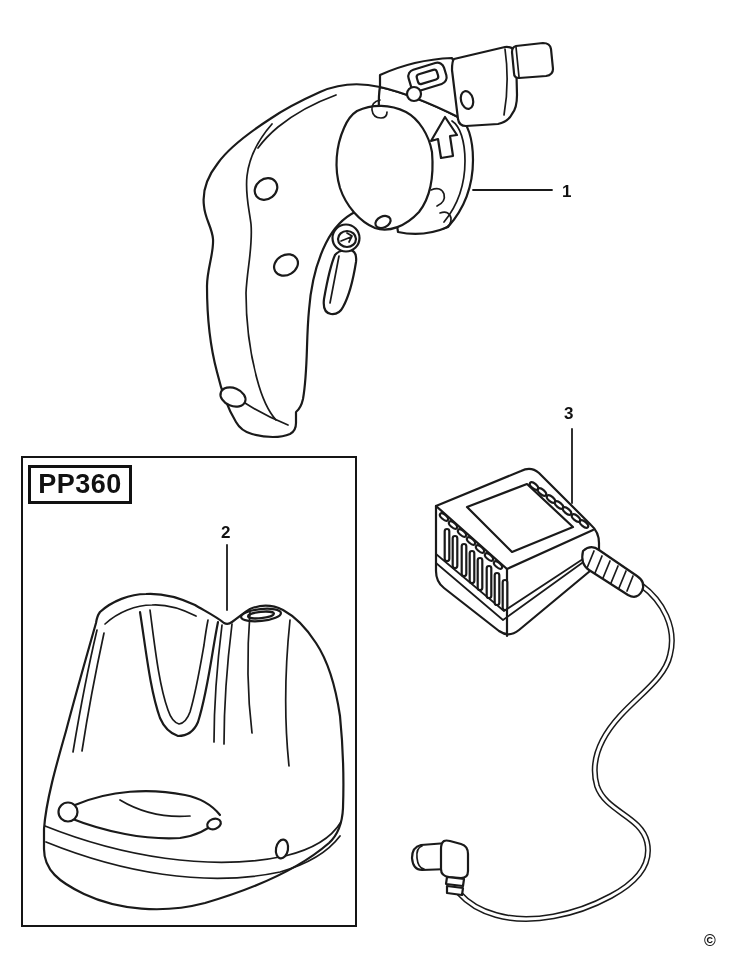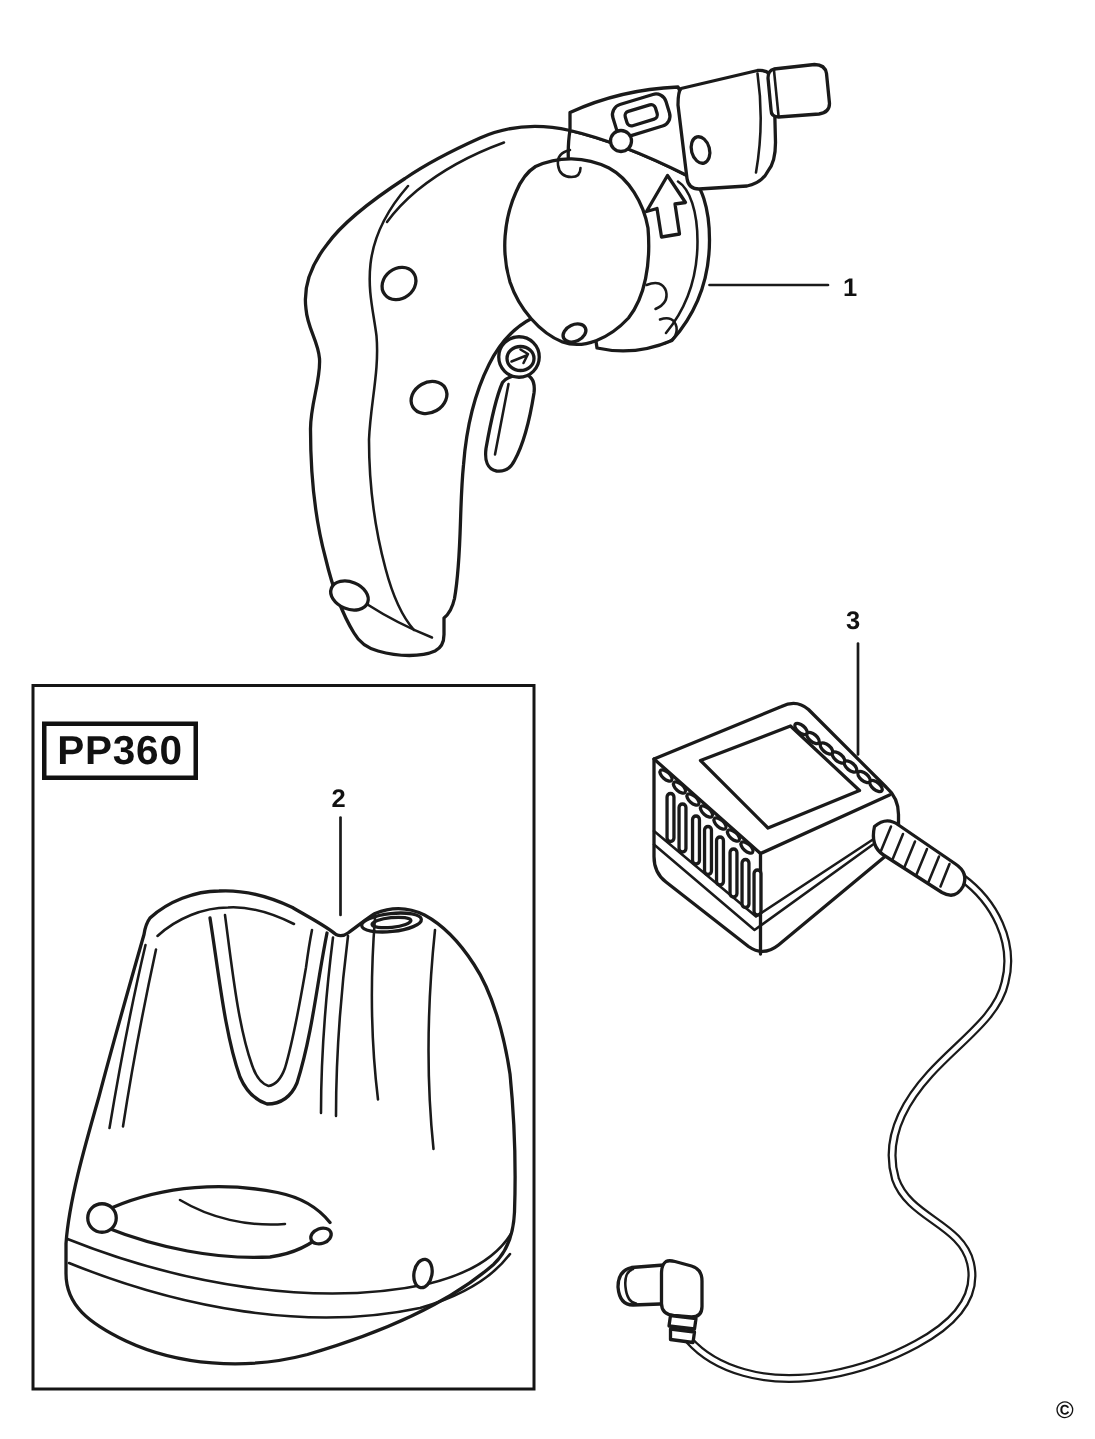--- a/index.html
+++ b/index.html
@@ -18,21 +18,21 @@
   .art .cable-inner{fill:none;stroke:#ffffff;stroke-width:3;}
   .art .leader{fill:none;stroke-width:1.8;}
   .ppbox{
     position:absolute;left:21px;top:456px;width:336px;height:471px;
     border:2.5px solid #151515;box-sizing:border-box;background:transparent;
   }
   .pplabel{
     position:absolute;left:28px;top:465px;width:104px;height:39px;
     border:3px solid #111;background:#fff;box-sizing:border-box;
     display:flex;align-items:center;justify-content:center;
-    font-weight:bold;font-size:27px;letter-spacing:0.5px;margin-top:16px;
+    font-weight:bold;font-size:27px;letter-spacing:0.5px;
   }
   .ref{
     position:absolute;font-weight:bold;font-size:17px;line-height:1;color:#111;
   }
   .ref1{left:562px;top:183px;}
   .ref2{left:221px;top:524px;}
   .ref3{left:564px;top:405px;}
   .copyright{
     position:absolute;left:704px;top:933px;font-size:16px;font-weight:bold;line-height:1;color:#111;
   }

